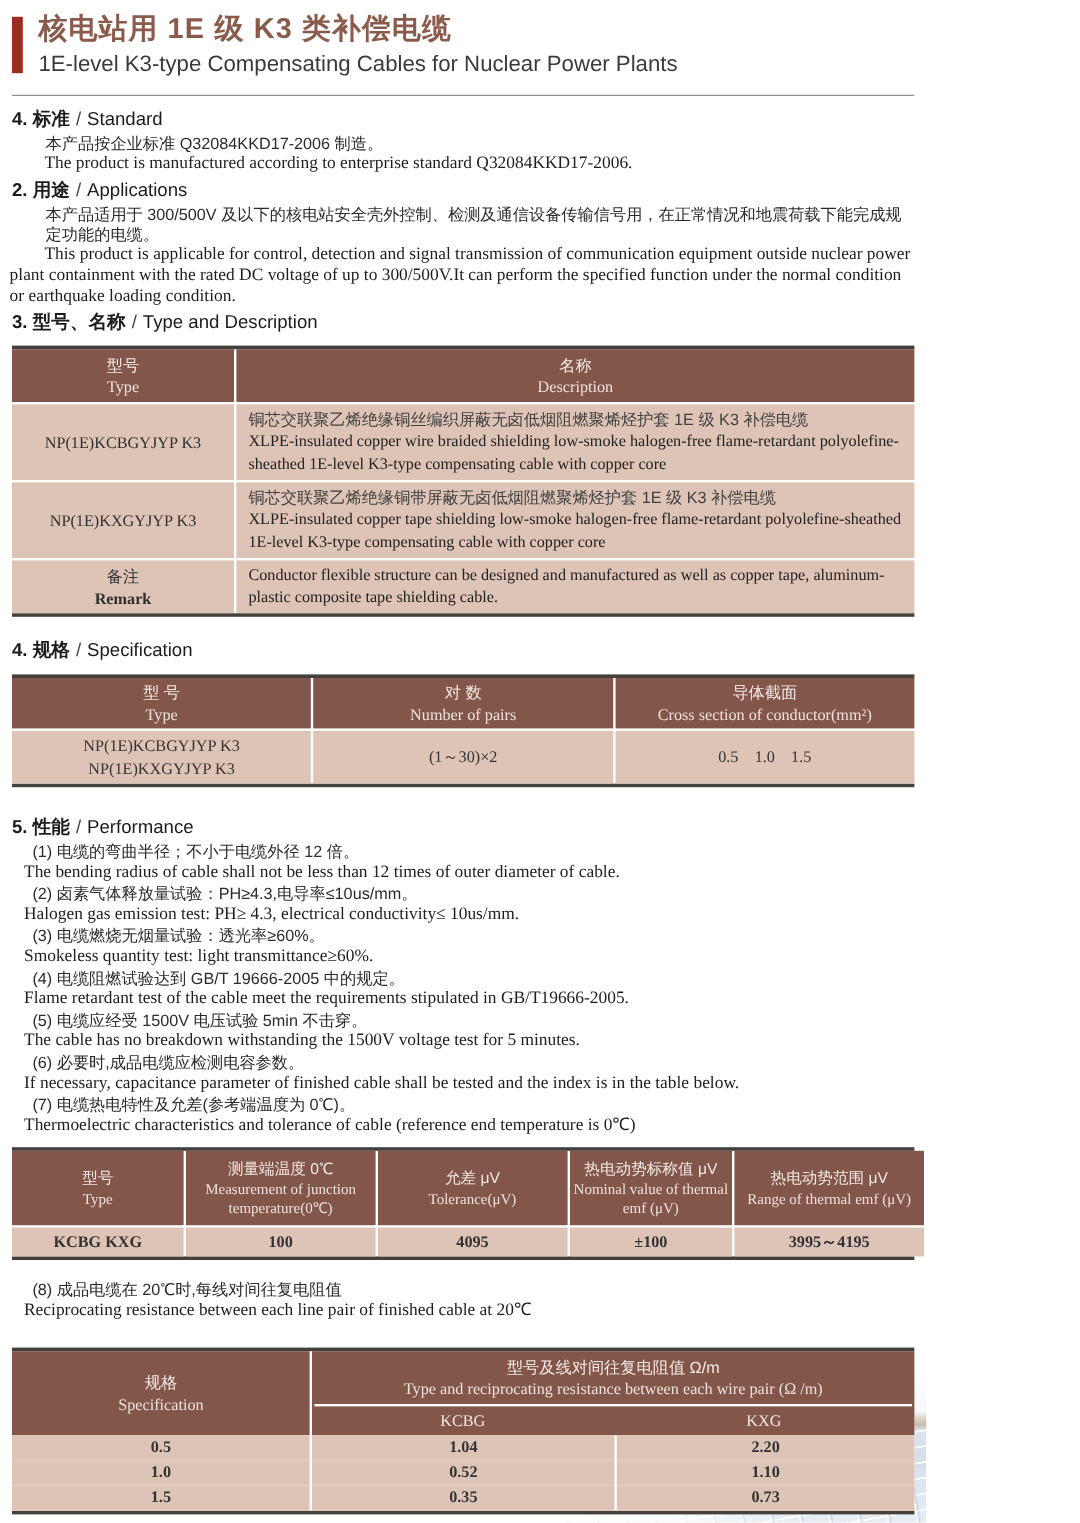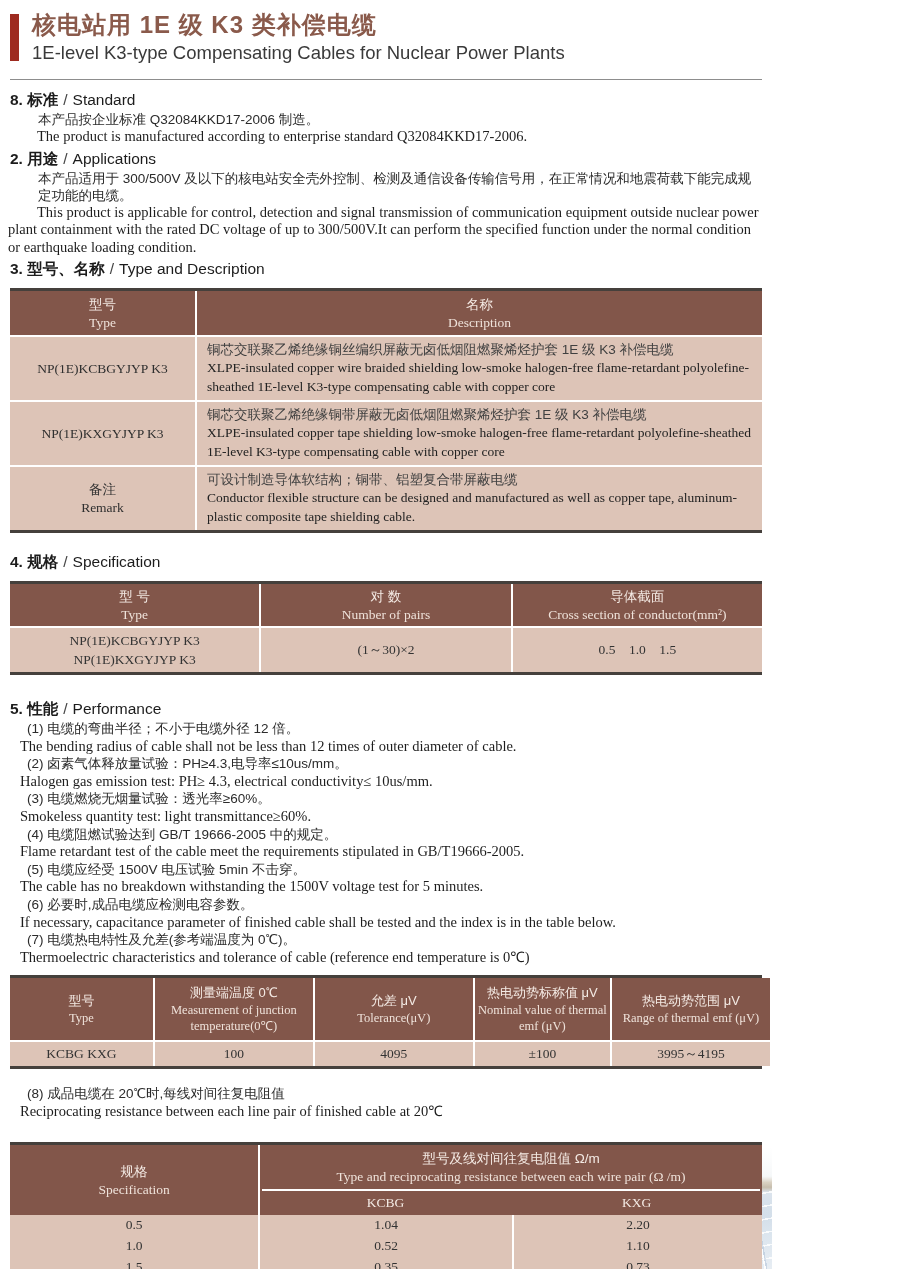--- a/index.html
+++ b/index.html
@@ -29,21 +29,21 @@
   .cnp{margin:0 10px 0 38px;font-size:13.5px;line-height:17px;color:#2b2b2b;}
   .enp{margin:0 8px 0 8px;text-indent:29px;font-family:"Liberation Serif",serif;font-size:14.5px;line-height:17.5px;color:#1d1d1d;}
 
   
   .tbl{margin:9px 10px;border-top:3px solid var(--border-dark);border-bottom:3px solid var(--border-dark);background:#fff;}
   .thead .cell{background:var(--table-header);color:#f4eae4;}
   .cell{display:flex;flex-direction:column;justify-content:center;align-items:center;text-align:center;}
   .cell .cn{font-size:13.5px;line-height:19px;}
   .cell .en{font-family:"Liberation Serif",serif;font-size:13.5px;line-height:17px;color:#efe2da;}
   .body-cell{background:var(--table-row);color:#333;}
-  .serif{font-family:"Liberation Serif",serif;}
+  .serif{font-family:"Liberation Serif",serif;font-weight:bold;}
 
   
   .desc .thead,.desc .trow{display:grid;grid-template-columns:185px 1fr;column-gap:2px;}
   .desc .trow{margin-top:2px;}
   .desc .thead .cell{padding:4px 0;}
   .desc .td-type{font-family:"Liberation Serif",serif;font-size:13.5px;color:#2f2f2f;}
   .desc .td-desc{display:block;text-align:left;padding:3px 10px 4px 10px;}
   .desc .td-desc .cn{display:block;font-size:13.5px;line-height:19px;color:#404040;}
   .desc .td-desc .en{display:block;font-family:"Liberation Serif",serif;font-size:13.5px;line-height:18.5px;color:#222;}
 
@@ -105,21 +105,21 @@
     <header class="doc-header">
       <div class="accent-bar"></div>
       <div>
         <div class="t-cn">核电站用 1E 级 K3 类补偿电缆</div>
         <div class="t-en">1E-level K3-type Compensating Cables for Nuclear Power Plants</div>
       </div>
     </header>
     <hr class="rule">
 
     <section>
-      <h3 class="sec-h"><span class="cn">8. 标准</span><span class="sep">/</span><span class="en">Standard</span></h3>
+      <h3 class="sec-h"><span class="cn">4. 标准</span><span class="sep">/</span><span class="en">Standard</span></h3>
       <p class="cnp">本产品按企业标准 Q32084KKD17-2006 制造。</p>
       <p class="enp">The product is manufactured according to enterprise standard Q32084KKD17-2006.</p>
     </section>
 
     <section>
       <h3 class="sec-h"><span class="cn">2. 用途</span><span class="sep">/</span><span class="en">Applications</span></h3>
       <p class="cnp">本产品适用于 300/500V 及以下的核电站安全壳外控制、检测及通信设备传输信号用，在正常情况和地震荷载下能完成规定功能的电缆。</p>
       <p class="enp">This product is applicable for control, detection and signal transmission of communication equipment outside nuclear power plant containment with the rated DC voltage of up to 300/500V.It can perform the specified function under the normal condition or earthquake loading condition.</p>
     </section>
 
@@ -150,21 +150,20 @@
             <span class="cn">铜芯交联聚乙烯绝缘铜带屏蔽无卤低烟阻燃聚烯烃护套 1E 级 K3 补偿电缆</span>
             <span class="en">XLPE-insulated copper tape shielding low-smoke halogen-free flame-retardant polyolefine-sheathed 1E-level K3-type compensating cable with copper core</span>
           </div>
         </div>
         <div class="trow">
           <div class="cell body-cell">
             <span class="cn" style="font-size:13.5px">备注</span>
             <span class="serif" style="font-size:13.5px;line-height:18px;color:#2f2f2f">Remark</span>
           </div>
           <div class="body-cell td-desc">
-            <span class="cn">可设计制造导体软结构；铜带、铝塑复合带屏蔽电缆</span>
             <span class="en">Conductor flexible structure can be designed and manufactured as well as copper tape, aluminum-plastic composite tape shielding cable.</span>
           </div>
         </div>
       </div>
     </section>
 
     <div class="gap8"></div>
 
     <section>
       <h3 class="sec-h"><span class="cn">4. 规格</span><span class="sep">/</span><span class="en">Specification</span></h3>

